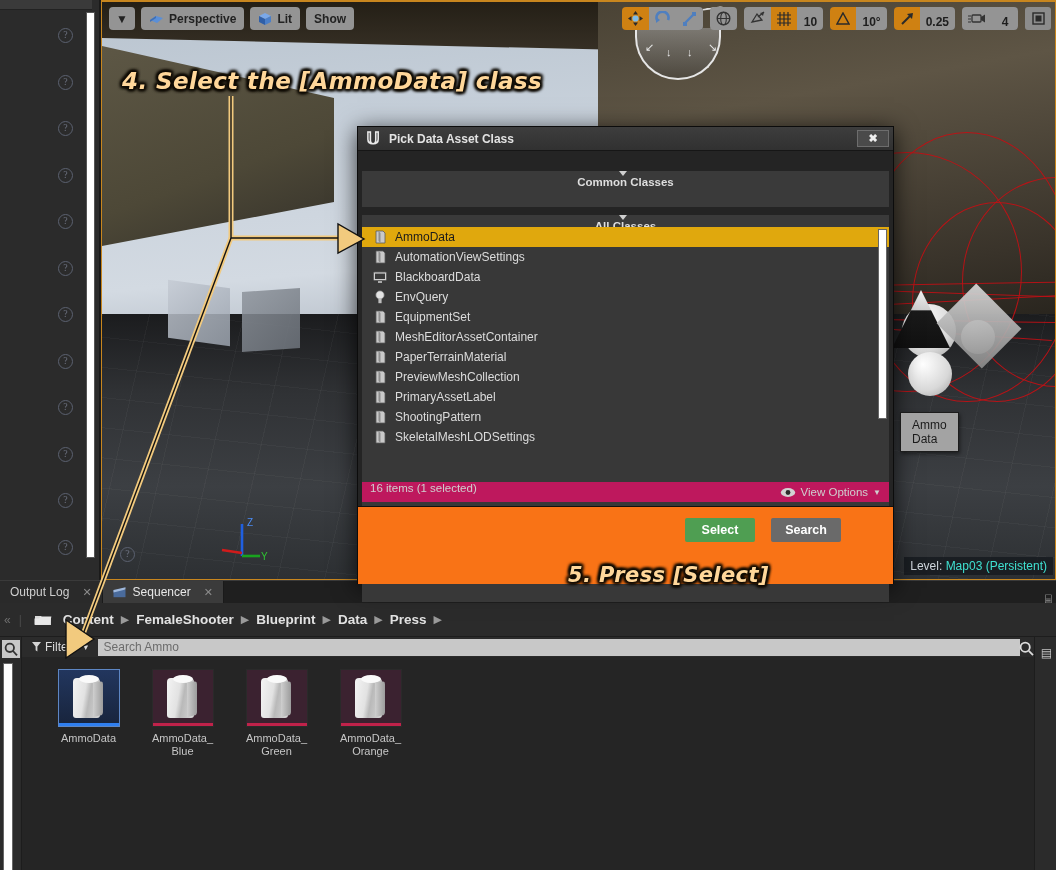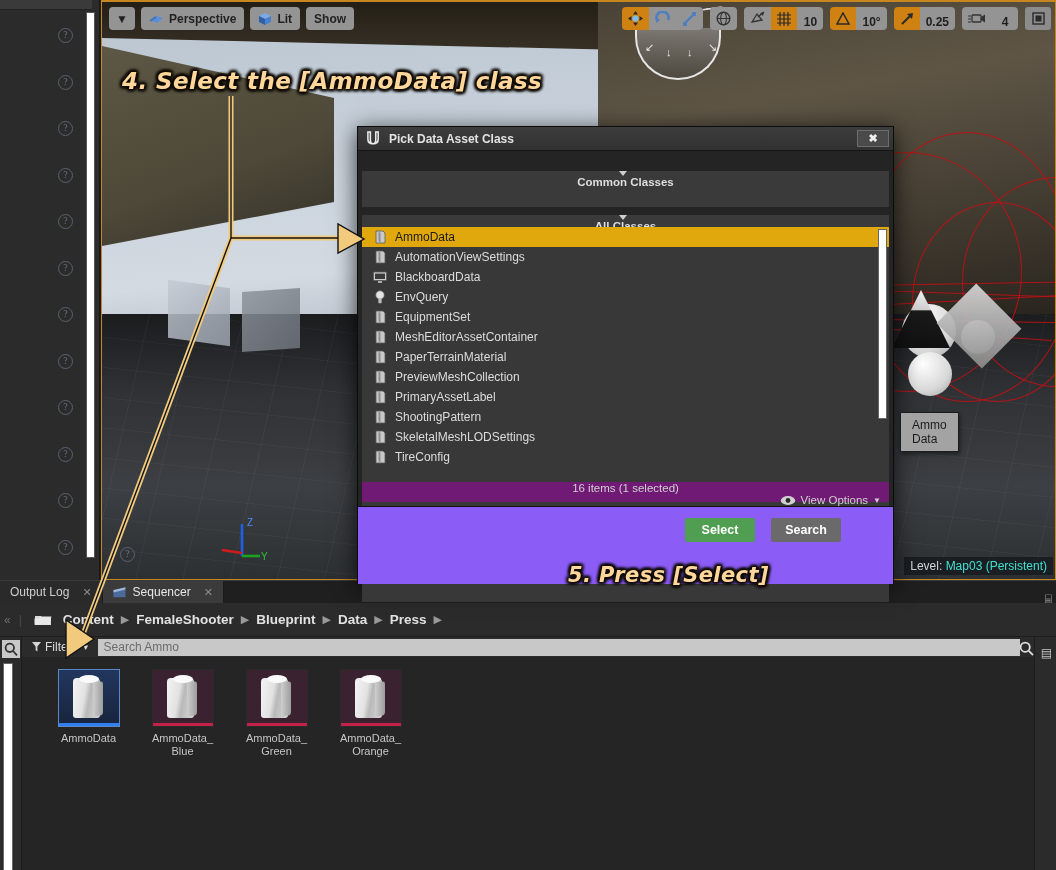--- a/index.html
+++ b/index.html
@@ -199,27 +199,27 @@
     position:absolute; right:2px; top:2px; width:9px; height:190px; background:#fff; border:1px solid #666;
   }
   #tooltip{
     position:absolute; left:542px; top:249px; background:#a3a3a3;
     border:1px solid #1c1c1c; padding:5px 11px; color:#1b1b1b; font-size:12px;
     box-shadow:1px 2px 4px rgba(0,0,0,.5);
     margin-top:36px;
   }
   #dlg-status{
     position:absolute; left:4px; right:4px; top:355px; height:20px;
-    background:#701a75; display:flex; align-items:center; padding:0 8px;
-    color:#cfcfcf; font-size:11.5px;flex-direction:column;
+    background:#be185d; display:flex; padding:0 8px;
+    color:#cfcfcf; font-size:11.5px;
   }
   #view-options{ margin-left:auto; display:flex; align-items:center; gap:5px; cursor:pointer; }
   #dlg-footer{
     position:absolute; left:0; right:0; top:379px; height:78px;
-    background:#8b5cf6; border-top:1px solid #101010;
+    background:#f97316; border-top:1px solid #101010;
   }
   .dlg-btn{
     position:absolute; top:11px; height:24px; width:70px;
     display:flex; align-items:center; justify-content:center;
     font-size:12.5px; font-weight:bold; color:#fff; cursor:pointer; border-radius:2px;
   }
   #btn-select{ right:138px; background:#4f9e52; }
   #btn-cancel{ right:52px; background:#6a6a6a; }
 
   
@@ -765,29 +765,20 @@
         </div>
         <div class="cl-row">
           <span class="cl-ico">
             <svg width="13" height="14" viewBox="0 0 13 14">
   <path d="M2 1 H9 L11 3 V13 H2 Z" fill="#c9c9c9" stroke="#5a5a5a" stroke-width="0.8"></path>
   <path d="M4.5 1 V11 L6.5 13 V3 Z" fill="#8e8e8e"></path>
             </svg>
           </span>
           <span>SkeletalMeshLODSettings</span>
         </div>
-        <div class="cl-row">
-          <span class="cl-ico">
-            <svg width="13" height="14" viewBox="0 0 13 14">
-  <path d="M2 1 H9 L11 3 V13 H2 Z" fill="#c9c9c9" stroke="#5a5a5a" stroke-width="0.8"></path>
-  <path d="M4.5 1 V11 L6.5 13 V3 Z" fill="#8e8e8e"></path>
-            </svg>
-          </span>
-          <span>TireConfig</span>
-        </div>
       </div>
     <div id="list-scroll"></div>
   </div>
 
   <div id="tooltip">Ammo Data</div>
 
   <div id="dlg-status">
     <span>16 items (1 selected)</span>
     <span id="view-options">
       <svg width="16" height="11" viewBox="0 0 16 11">

